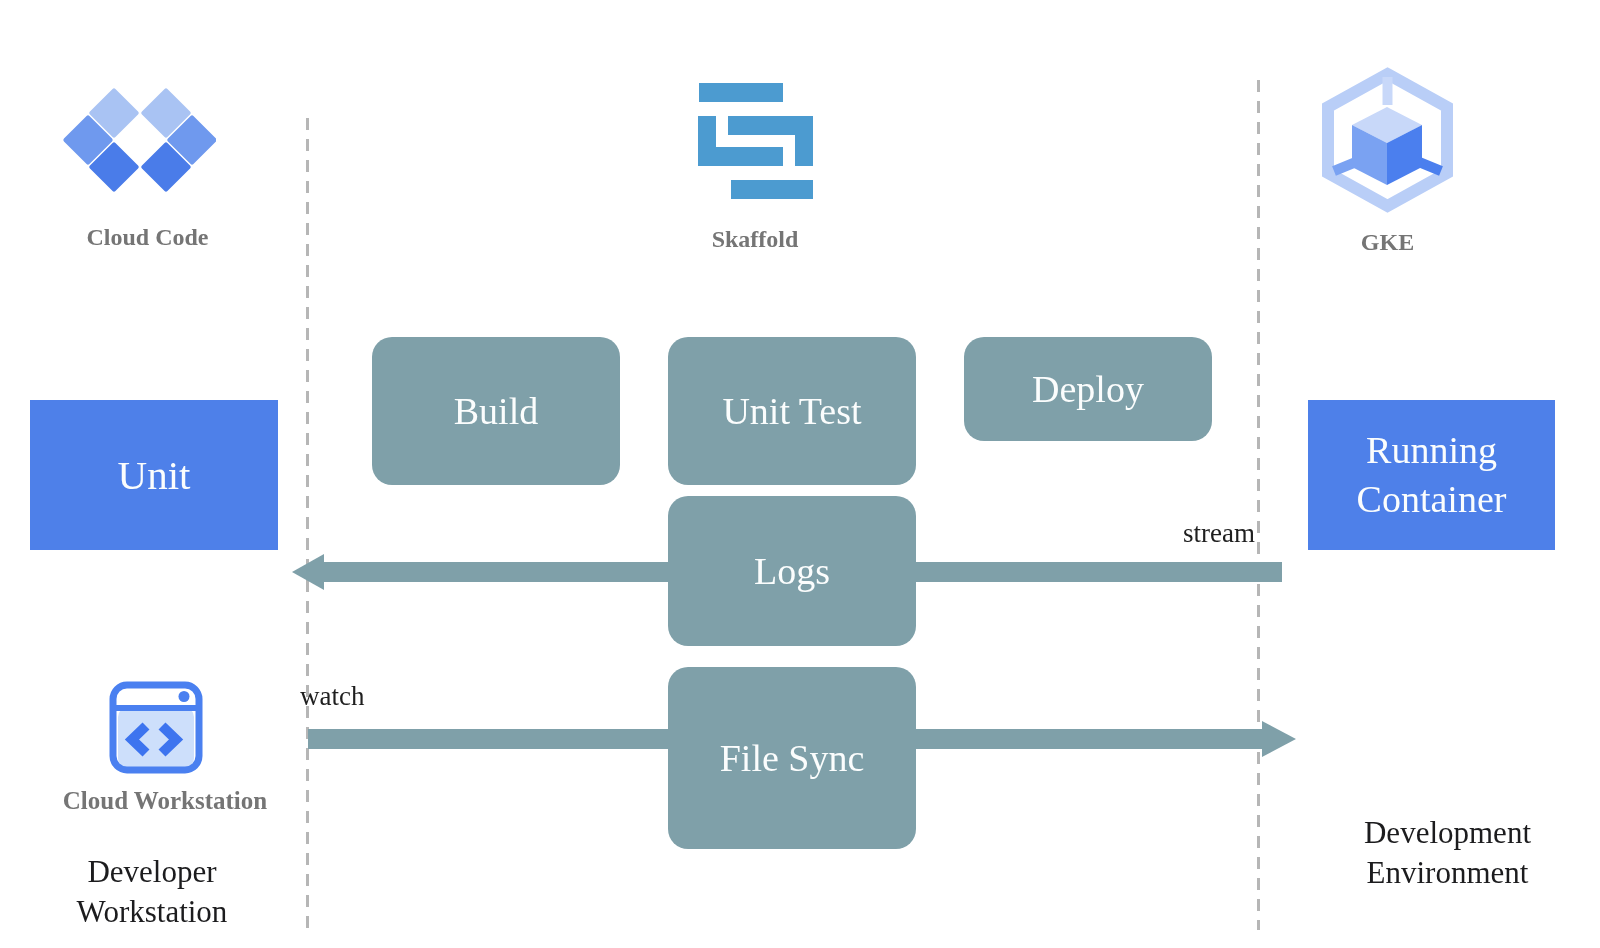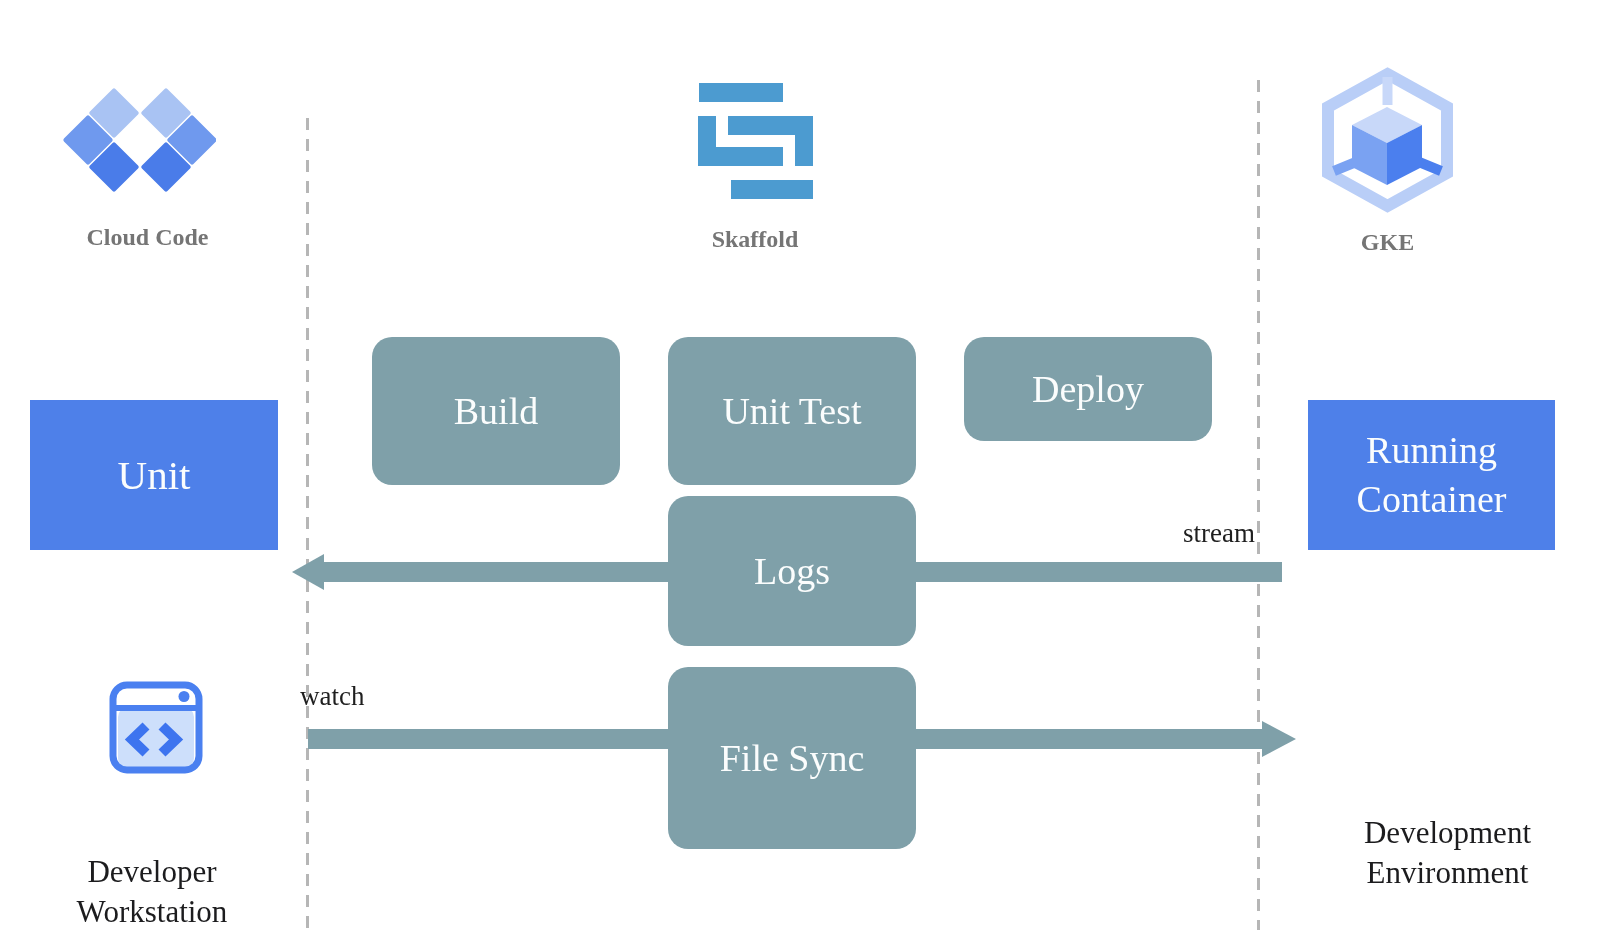--- a/index.html
+++ b/index.html
@@ -135,17 +135,18 @@
   <div class="annotation ann-watch">watch</div>
 
   <svg class="icon icon-cloud-workstation" width="94" height="93" viewBox="0 0 94 93">
     <rect x="9" y="26" width="76" height="61" rx="10" fill="#cddffb"></rect>
     <rect x="4" y="4" width="86" height="85" rx="14" fill="none" stroke="#4a80f0" stroke-width="7"></rect>
     <line x1="4" y1="27" x2="90" y2="27" stroke="#4a80f0" stroke-width="6"></line>
     <circle cx="75" cy="15.5" r="5.5" fill="#4a80f0"></circle>
     <polyline points="37,45 23,58.5 37,72" fill="none" stroke="#3d74ef" stroke-width="10"></polyline>
     <polyline points="53,45 67,58.5 53,72" fill="none" stroke="#3d74ef" stroke-width="10"></polyline>
   </svg>
+  <div class="icon-label lbl-cloud-workstation">Cloud Workstation</div>
 
   <div class="caption cap-dev-workstation">Developer Workstation</div>
   <div class="caption cap-dev-environment">Development Environment</div>
 
 </div>
 
 </body></html>

